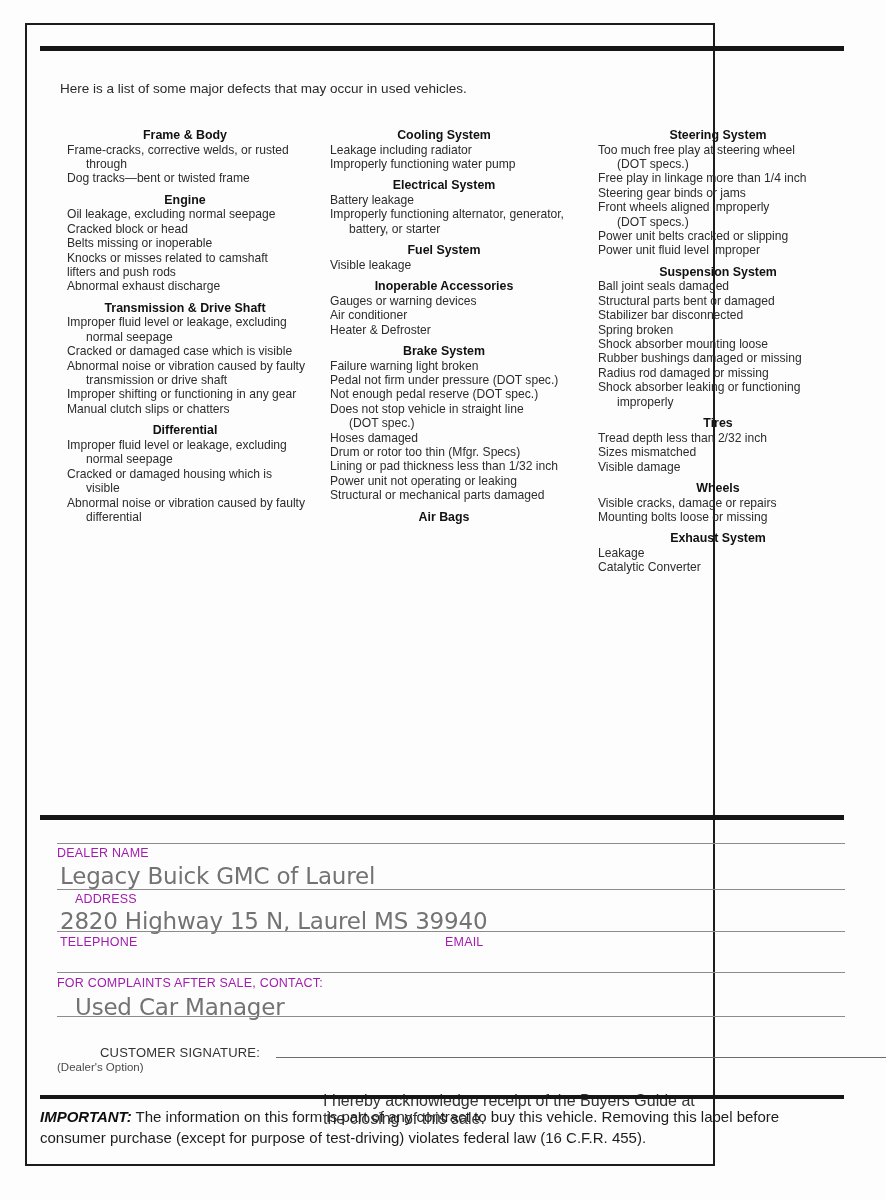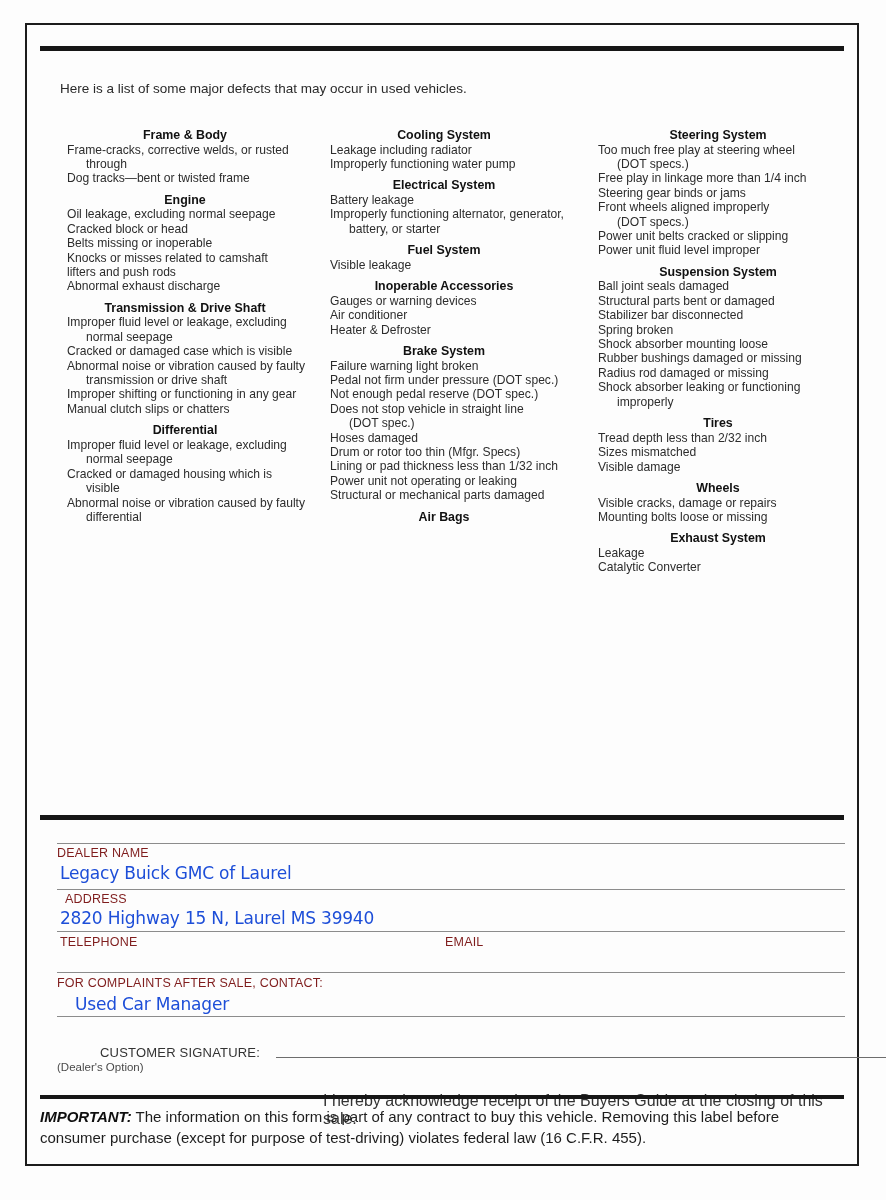--- a/index.html
+++ b/index.html
@@ -3,21 +3,21 @@
 <meta charset="utf-8">
 <style>
   * { margin:0; padding:0; box-sizing:border-box; }
   html,body { background:#ffffff; }
   body { font-family:"Liberation Sans", sans-serif; }
   .page {
     position:relative; width:886px; height:1200px; background:#fdfdfd;
     overflow:hidden; color:#262626;
   }
   .frame {
-    position:absolute; left:25px; top:23px; width:834px; height:1143px;
+    position:absolute; left:25px; top:23px; width:690px; height:1143px;
     border:2px solid #1c1c1c; background:#fdfdfd;
   }
   .rule { position:absolute; left:13px; width:804px; background:#161616; }
   .rule-top    { top:21px;   height:5px; }
   .rule-mid    { top:790px;  height:5px; }
   .rule-bottom { top:1070px; height:4px; }
   .intro {
     position:absolute; left:33px; top:56px; font-size:13.5px; color:#2a2a2a;
   }
   .columns { position:absolute; top:103px; left:0; width:100%; }
@@ -29,25 +29,25 @@
   .sec-title {
     font-weight:bold; font-size:12.4px; color:#111111; line-height:14.6px;text-align:center;
   }
   .line { font-size:12.1px; line-height:14.4px; color:#2c2c2c; }
   .ind1 { padding-left:9px; }
   .ind2 { padding-left:28px; }
 
   
   .fline { position:absolute; left:30px; width:788px; height:1px; background:#8c8c8c; }
   .flabel {
-    position:absolute; font-size:12.5px; color:#7f1d1d; letter-spacing:0.2px;
+    position:absolute; font-size:12.5px; color:#a21caf; letter-spacing:0.2px;
   }
   .fvalue {
     position:absolute; font-family:"DejaVu Sans", sans-serif;
-    font-size:17px; color:#1d4ed8; letter-spacing:-0.2px;
+    font-size:23px; color:#737373; letter-spacing:-0.2px;
   }
   .sig-row { position:absolute; left:30px; top:1018px; width:788px;margin-left:43px; }
   .sig-label { font-size:13px; color:#333333; letter-spacing:0.2px; }
   .sig-line {
     position:absolute; left:176px; top:14px; width:612px; height:1px; background:#6d6d6d;
   }
   .dealers-option {
     position:absolute; left:30px; top:1036px; font-size:11.5px; color:#4a4a4a;
   }
   .acknowledgement {
@@ -188,21 +188,21 @@
         </div>
     </div>
 
     <div class="rule rule-mid"></div>
 
     <div class="fline" style="top:818px"></div>
     <div class="flabel" style="left:30px; top:821px">DEALER NAME</div>
     <div class="fvalue" style="left:33px; top:838px">Legacy Buick GMC of Laurel</div>
 
     <div class="fline" style="top:864px"></div>
-    <div class="flabel" style="left:38px; top:867px">ADDRESS</div>
+    <div class="flabel" style="left:48px; top:867px">ADDRESS</div>
     <div class="fvalue" style="left:33px; top:883px">2820 Highway 15 N, Laurel MS 39940</div>
 
     <div class="fline" style="top:906px"></div>
     <div class="flabel" style="left:33px; top:910px">TELEPHONE</div>
     <div class="flabel" style="left:418px; top:910px">EMAIL</div>
 
     <div class="fline" style="top:947px"></div>
     <div class="flabel" style="left:30px; top:951px">FOR COMPLAINTS AFTER SALE, CONTACT:</div>
     <div class="fvalue" style="left:48px; top:969px">Used Car Manager</div>
     <div class="fline" style="top:991px"></div>

